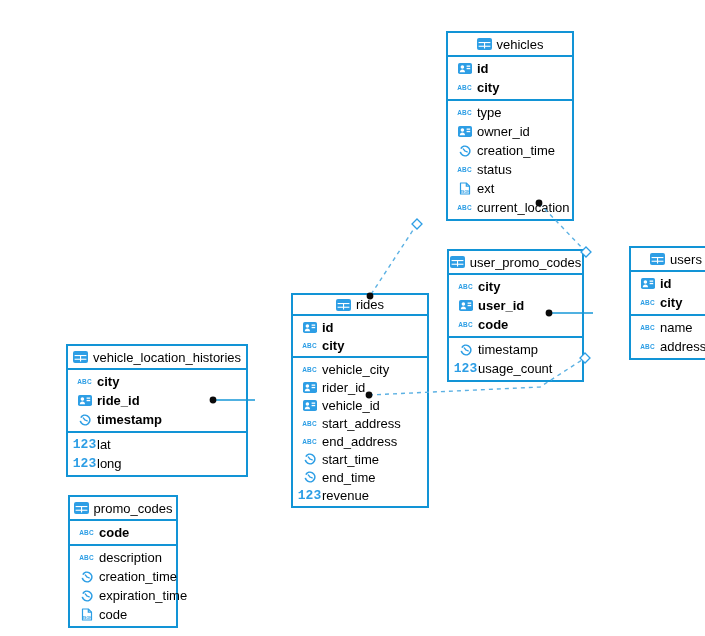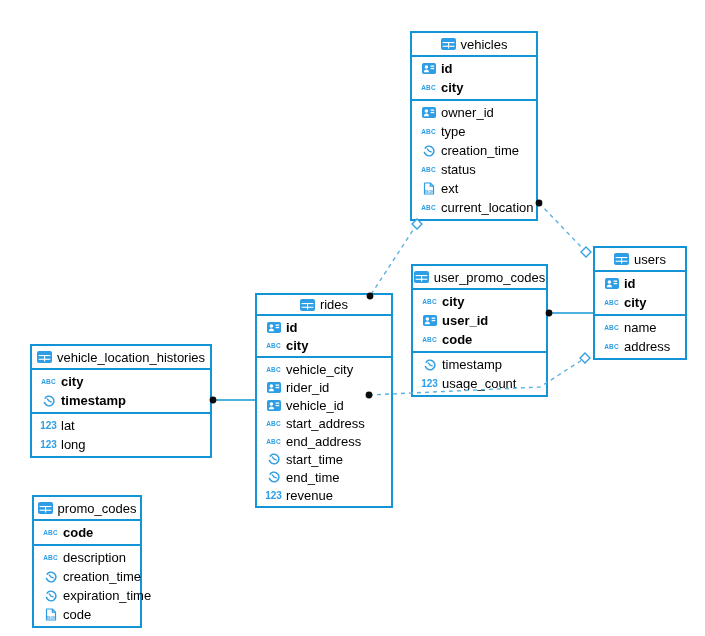--- a/index.html
+++ b/index.html
@@ -9,36 +9,36 @@
     --solid:#1697d7;
     --text:#000000;
   }
   html,body{margin:0;padding:0;background:#ffffff;}
   .canvas{
     position:relative;width:705px;height:636px;background:#ffffff;overflow:hidden;
     font-family:"Liberation Sans",sans-serif;color:var(--text);
   }
   .tbl{
     position:absolute;background:#ffffff;border:2px solid var(--border);
-    box-sizing:border-box;z-index:2;
+    box-sizing:border-box;z-index:2;margin-left:36px;
   }
   .hdr{
     height:22px;display:flex;align-items:center;justify-content:center;gap:5px;
     border-bottom:2px solid var(--border);font-size:13px;white-space:nowrap;
   }
   .sec{padding:2px 0;}
   .sec.keys{border-bottom:2px solid var(--border);}
   .row{
     display:flex;align-items:center;height:19px;padding:0 8px;gap:4px;
     font-size:13px;white-space:nowrap;
   }
   .row.key{font-weight:700;}
   .ic-cell{width:17px;flex:none;display:flex;align-items:center;justify-content:center;}
   .abc{font-size:6.5px;font-weight:800;color:var(--icon);letter-spacing:.2px;}
-  .n123{font-size:10px;font-weight:700;color:var(--icon);}
+  .n123{font-size:13px;font-weight:700;color:var(--icon);font-family:Liberation Mono, monospace;}
   
   .t-rides .hdr{height:19px;}
   .t-rides .row{height:18px;}
   .relations{position:absolute;left:0;top:0;z-index:3;pointer-events:none;}
   .rel{fill:none;stroke-width:1.4px;}
   .rel.dashed{stroke:var(--dash);stroke-dasharray:4 4;}
   .rel.solid{stroke:var(--solid);}
   .dot{fill:#0a0a0a;}
   .diamond{fill:#ffffff;stroke:var(--icon);stroke-width:1.3px;}
 </style>
@@ -90,30 +90,30 @@
           </span>
           <span>id</span>
         </div>
       <div class="row key">
           <span class="ic-cell abc">ABC</span>
           <span>city</span>
         </div>
     </div>
     <div class="sec">
       <div class="row">
+          <span class="ic-cell abc">ABC</span>
+          <span>type</span>
+        </div>
+      <div class="row">
           <span class="ic-cell">
             <svg width="14" height="11">
               <use href="#i-uuid"></use>
             </svg>
           </span>
           <span>owner_id</span>
-        </div>
-      <div class="row">
-          <span class="ic-cell abc">ABC</span>
-          <span>type</span>
         </div>
       <div class="row">
           <span class="ic-cell">
             <svg width="12" height="12">
               <use href="#i-clock"></use>
             </svg>
           </span>
           <span>creation_time</span>
         </div>
       <div class="row">
@@ -128,21 +128,21 @@
           </span>
           <span>ext</span>
         </div>
       <div class="row">
           <span class="ic-cell abc">ABC</span>
           <span>current_location</span>
         </div>
     </div>
   </div>
 
-  <div class="tbl" style="left:411px;top:264px;width:137px">
+  <div class="tbl" style="left:411px;top:249px;width:137px">
     <div class="hdr">
       <svg width="15" height="12">
           <use href="#i-table"></use>
         </svg>
       <span>user_promo_codes</span>
     </div>
     <div class="sec keys">
       <div class="row key">
           <span class="ic-cell abc">ABC</span>
           <span>city</span>
@@ -286,20 +286,28 @@
     <div class="hdr">
       <svg width="15" height="12">
           <use href="#i-table"></use>
         </svg>
       <span>vehicle_location_histories</span>
     </div>
     <div class="sec keys">
       <div class="row key">
           <span class="ic-cell abc">ABC</span>
           <span>city</span>
+        </div>
+      <div class="row key">
+          <span class="ic-cell">
+            <svg width="14" height="11">
+              <use href="#i-uuid"></use>
+            </svg>
+          </span>
+          <span>ride_id</span>
         </div>
       <div class="row key">
           <span class="ic-cell">
             <svg width="12" height="12">
               <use href="#i-clock"></use>
             </svg>
           </span>
           <span>timestamp</span>
         </div>
     </div>

